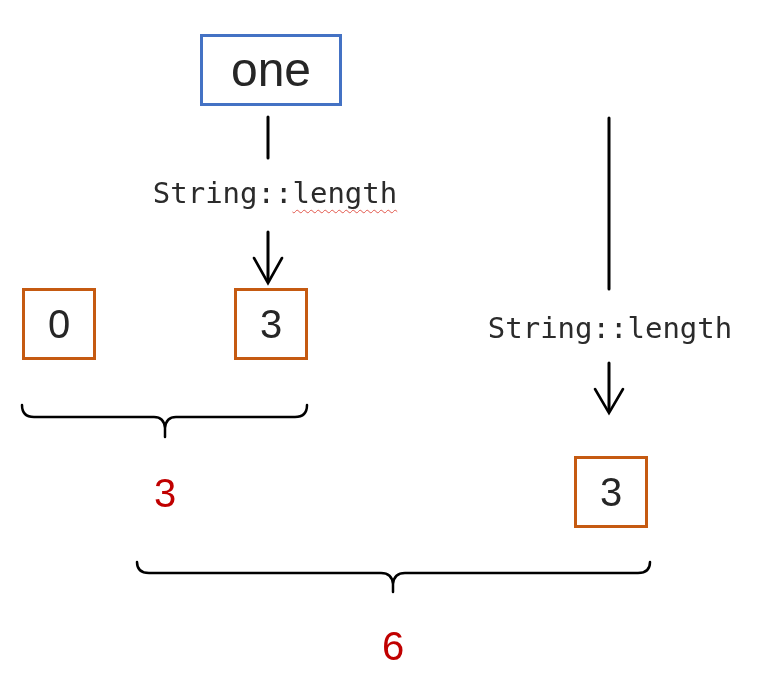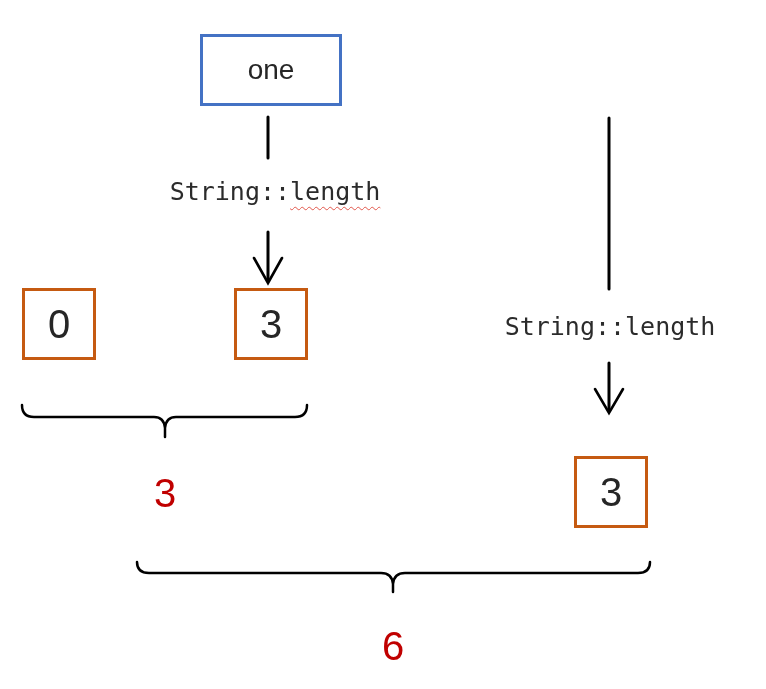--- a/index.html
+++ b/index.html
@@ -25,34 +25,34 @@
     box-sizing: border-box;
     display: flex;
     align-items: center;
     justify-content: center;
     background: #ffffff;
     color: #262626;
   }
   .node.input {
     border: 3px solid #4472C4;
     width: 142px; height: 72px;
-    font-size: 28px;
+    font-size: 48px;
     line-height: 1;
   }
   .node.value {
     border: 3px solid #C55A11;
     width: 74px; height: 72px;
     font-size: 40px;
     line-height: 1;
   }
   .fnlabel {
     position: absolute;
     transform: translateX(-50%);
     font-family: "DejaVu Sans Mono", "Liberation Mono", monospace;
-    font-size: 25px;
+    font-size: 29px;
     line-height: 1;
     color: #2b2b2b;
     white-space: nowrap;
   }
   .squiggle {
     text-decoration-line: underline;
     text-decoration-style: wavy;
     text-decoration-color: #E2574C;
     text-decoration-thickness: 1px;
     text-underline-offset: 6px;

